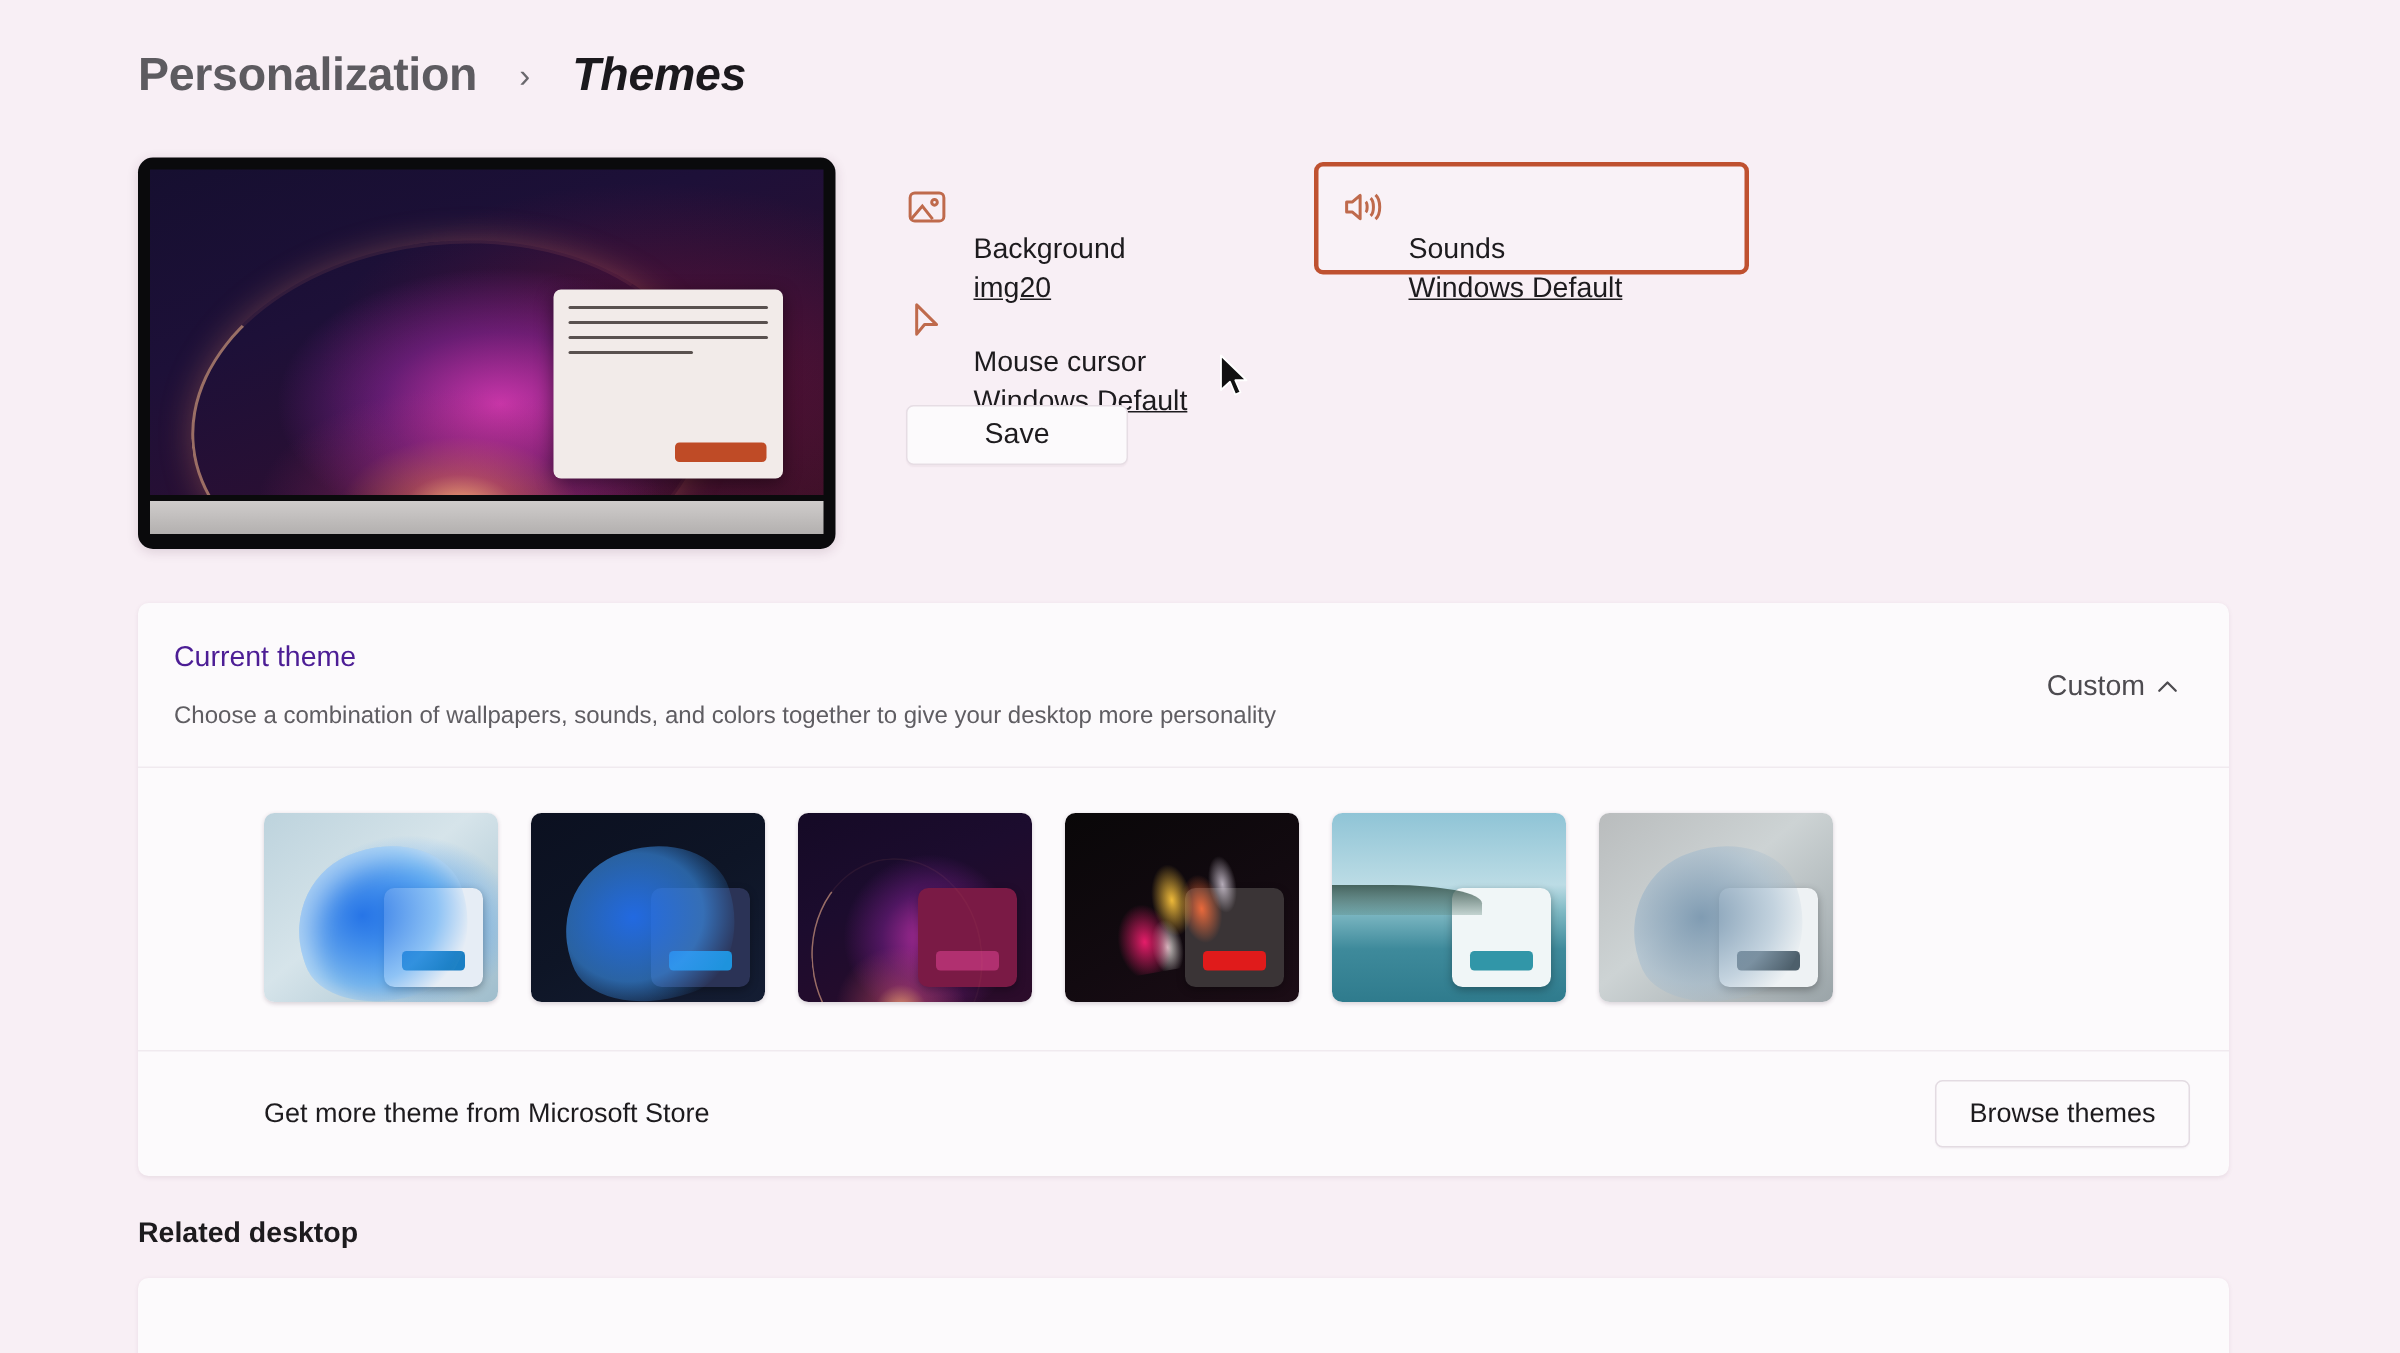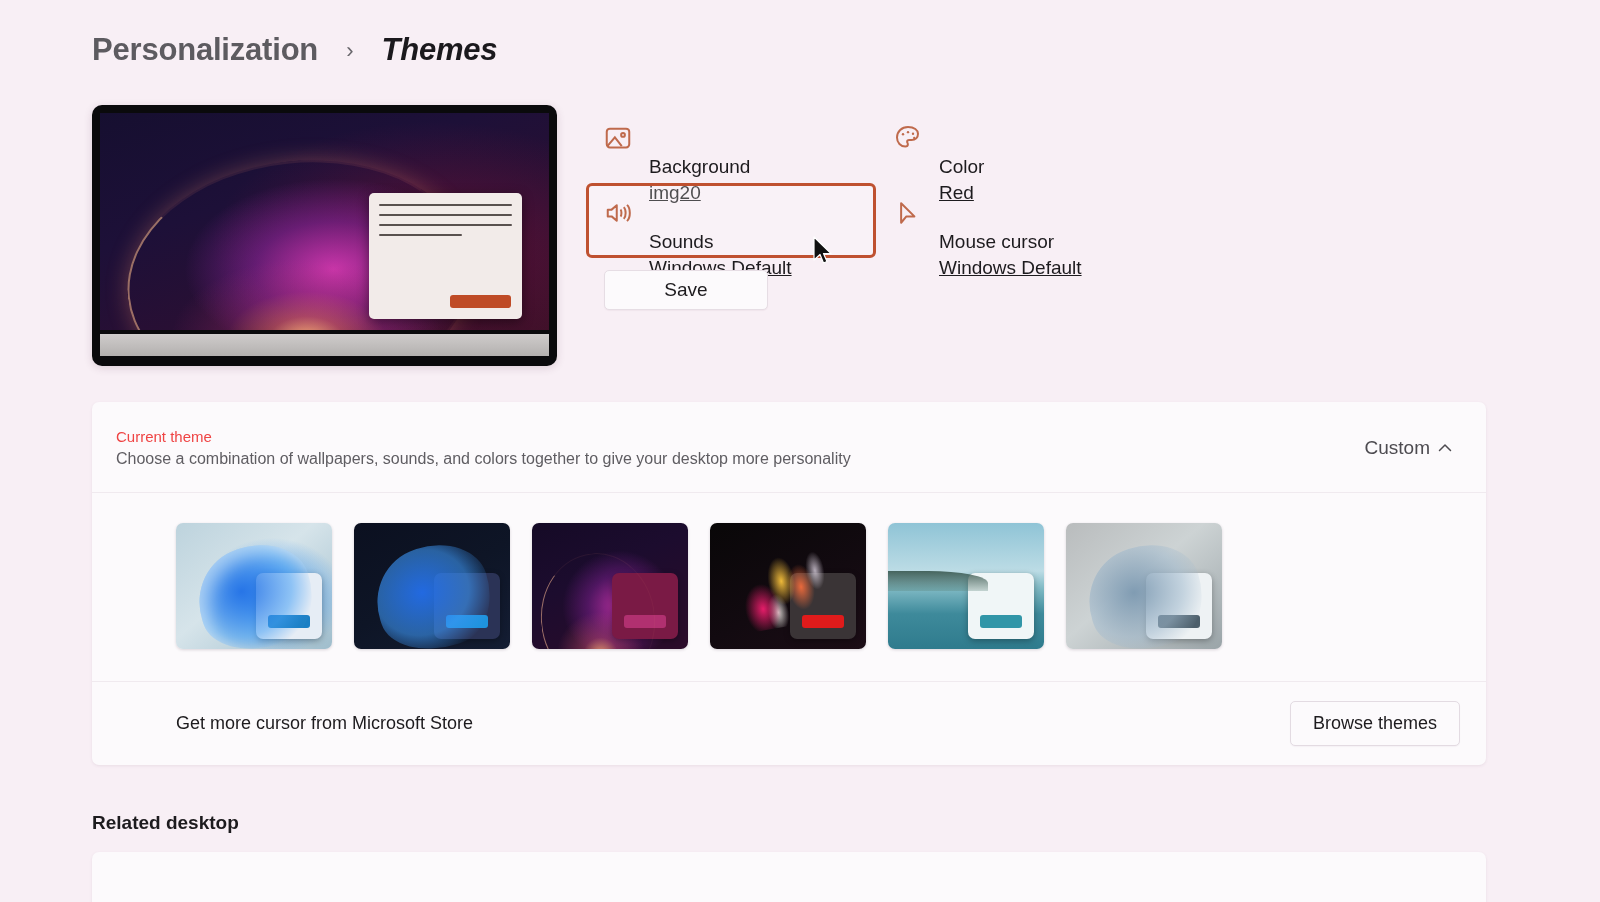--- a/index.html
+++ b/index.html
@@ -164,21 +164,21 @@
     font-size: 19px;
     color: #1d1b1e;
     line-height: 1.38;
     text-decoration: underline;
   }
 
   .save-btn {
     position: absolute;
     left: 18px;
     top: 162px;
-    width: 164px;
+    width: 148px;
     height: 40px;
     background: #fcfafc;
     border: 1px solid #e6dde4;
     border-radius: 5px;
     font-family: "Liberation Sans", sans-serif;
     font-size: 19px;
     color: #1d1b1e;
     cursor: pointer;
     box-shadow: 0 1px 1px rgba(120,80,110,0.06);
   }
@@ -205,23 +205,23 @@
     overflow: hidden;
   }
   .card-head {
     display: flex;
     align-items: center;
     justify-content: space-between;
     padding: 26px 26px 24px 24px;
     border-bottom: 1px solid #f0eaef;
   }
   .card-head-title {
-    font-size: 15px;
-    color: #ef4444;
-    margin-bottom: 5px;
+    font-size: 19px;
+    color: #4c1d95;
+    margin-bottom: 19px;
   }
   .card-head-sub {
     font-size: 16px;
     color: #5f5d62;
   }
   .card-head-right {
     display: flex;
     align-items: center;
     gap: 6px;
     padding-right: 6px;
@@ -424,33 +424,20 @@
         <rect x="3" y="4.5" width="18" height="15" rx="2.5"></rect>
         <circle cx="16" cy="9.5" r="1.5"></circle>
         <path d="M3.5 18.5l6-7 5.5 7"></path>
       </svg>
       <div class="opt-text">
         <div class="opt-title">Background</div>
         <div class="opt-value">img20</div>
       </div>
     </div>
 
-    <div class="opt">
-      <svg class="opt-icon" viewBox="0 0 24 24" fill="none" stroke="#bf6a4c" stroke-width="1.6">
-        <path d="M12 3.2c-5 0-8.8 3.7-8.8 8.4 0 4.2 3 7.2 6.6 7.2 1.5 0 2.1-.9 2.1-1.8 0-.8-.6-1.3-.6-2 0-.8.7-1.4 1.6-1.4h1.9c3.2 0 5.2-2 5.2-5 0-3-3-5.4-8-5.4z"></path>
-        <circle cx="8" cy="9" r="0.95" fill="#bf6a4c" stroke="none"></circle>
-        <circle cx="12" cy="7.3" r="0.95" fill="#bf6a4c" stroke="none"></circle>
-        <circle cx="16" cy="8.6" r="0.95" fill="#bf6a4c" stroke="none"></circle>
-        <circle cx="17" cy="12" r="0.95" fill="#bf6a4c" stroke="none"></circle>
-      </svg>
-      <div class="opt-text">
-        <div class="opt-title">Color</div>
-        <div class="opt-value">Red</div>
-      </div>
-    </div>
 
     <div class="opt selected">
       <svg class="opt-icon" viewBox="0 0 24 24" fill="none" stroke="#bf6a4c" stroke-width="1.6">
         <path d="M3.8 9.3h3.1L11 5.8v12.4l-4.1-3.5H3.8z" stroke-linejoin="round"></path>
         <path d="M14 9.2c1 .9 1 4.7 0 5.6"></path>
         <path d="M16.6 7.3c2 1.8 2 7.6 0 9.4"></path>
         <path d="M19.2 5.5c3 2.7 3 10.3 0 13"></path>
       </svg>
       <div class="opt-text">
         <div class="opt-title">Sounds</div>
@@ -518,20 +505,20 @@
       </div>
     </div>
     <div class="thumb wp-bloom-grey">
       <div class="mini-win" style="background:#eef2f4;">
         <div class="mini-accent" style="background:#4d5f6b;"></div>
       </div>
     </div>
   </div>
 
   <div class="store-row">
-    <span class="store-text">Get more cursor from Microsoft Store</span>
+    <span class="store-text">Get more theme from Microsoft Store</span>
     <button class="browse-btn">Browse themes</button>
   </div>
 
 </div>
 
 <div class="related-title">Related desktop</div>
 <div class="related-card"></div>
 
 </body></html>

